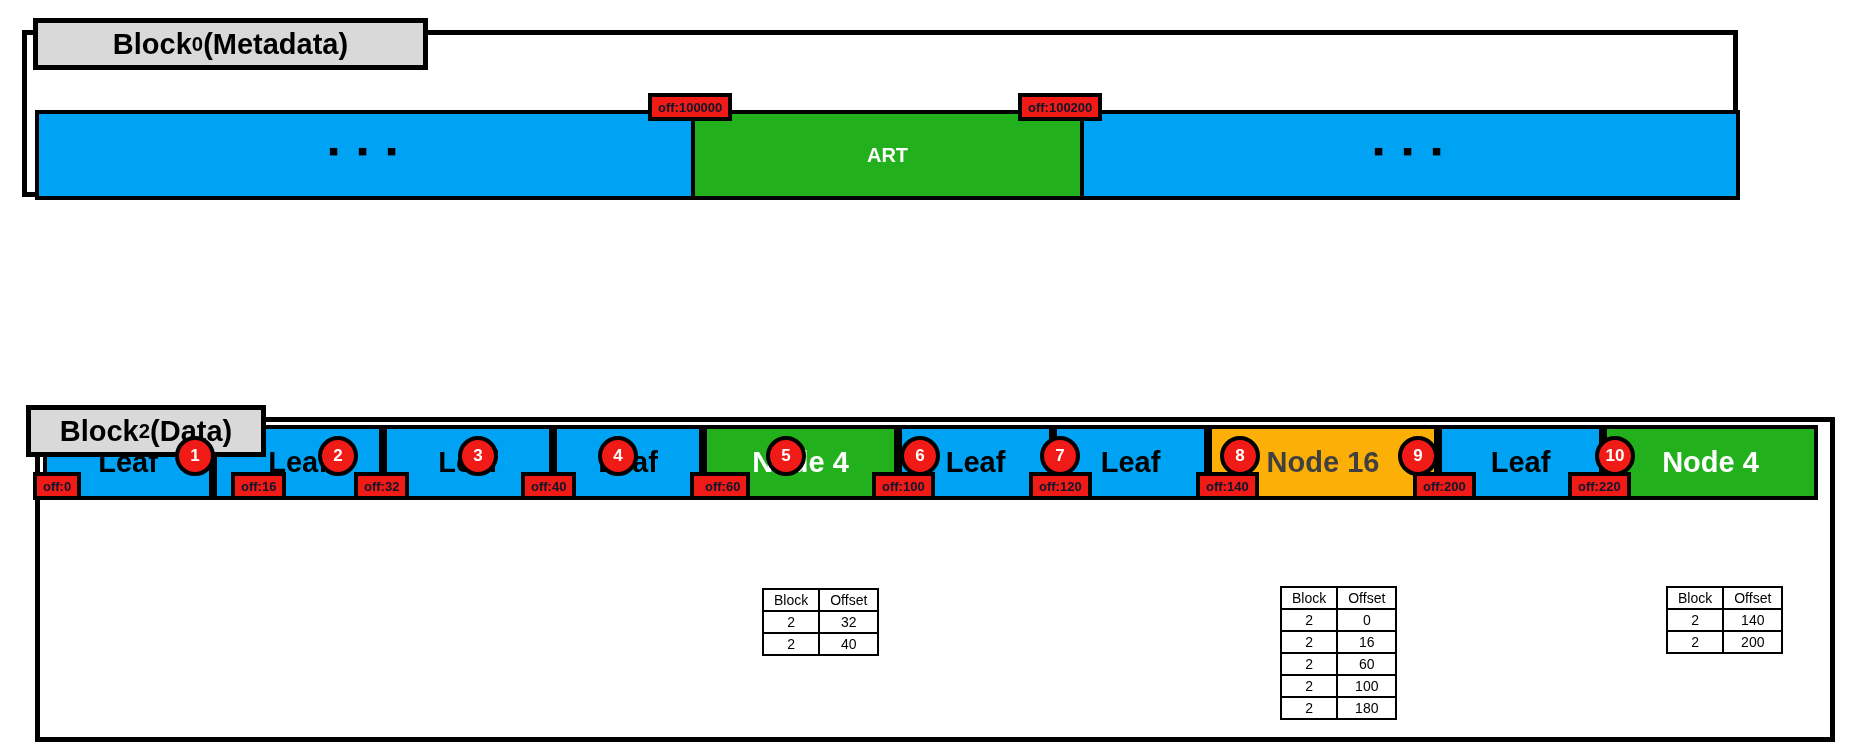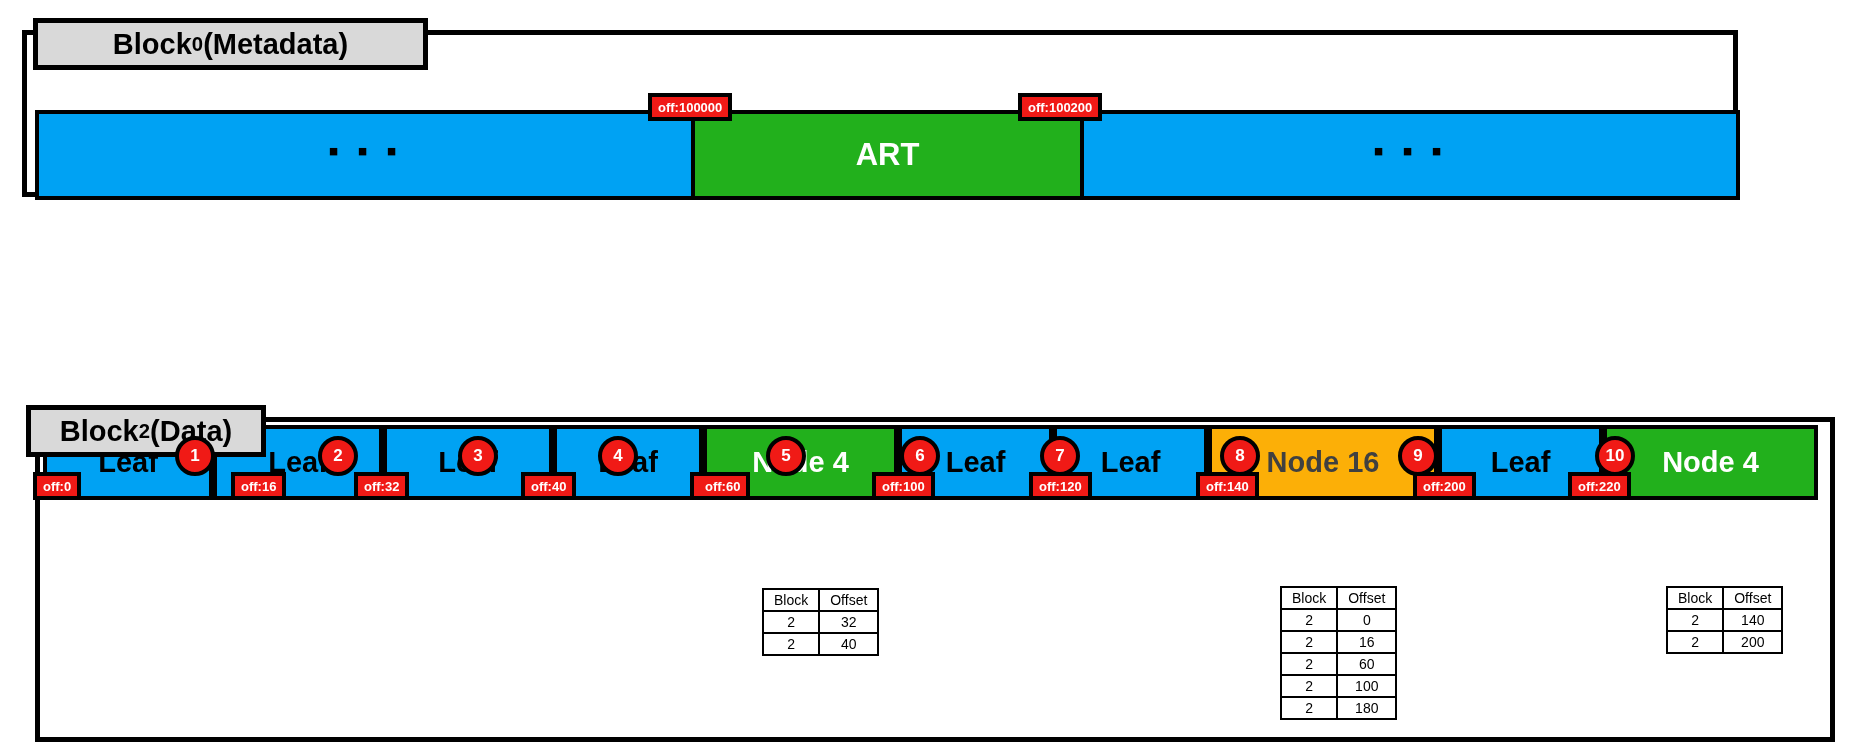--- a/index.html
+++ b/index.html
@@ -101,33 +101,33 @@
   .meta-seg .ellipsis {
     font-size: 30px;
     letter-spacing: 5px;
     color: #000000;
     line-height: 1;
     position: relative;
     top: -4px;
   }
   .meta-seg .art-text {
     color: #ffffff;
-    font-size: 31px;
+    font-size: 20px;
     text-align: center;
     line-height: 1.22;
     font-weight: bold;
   }
 
   
   .offset-tag {
     position: absolute;
     background: #f01a16;
     border: 4px solid #000000;
     box-sizing: border-box;
-    color: #ffffff;
+    color: #0f172a;
     font-size: 13px;
     font-weight: bold;
     display: flex;
     align-items: center;
     justify-content: center;
     height: 28px;
     padding: 0 6px;
     white-space: nowrap;
     z-index: 8;
   }

